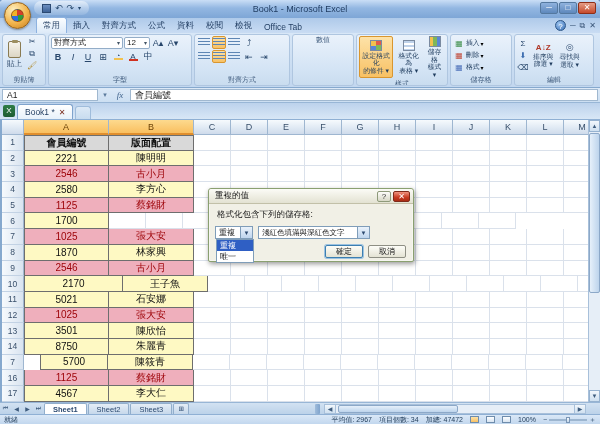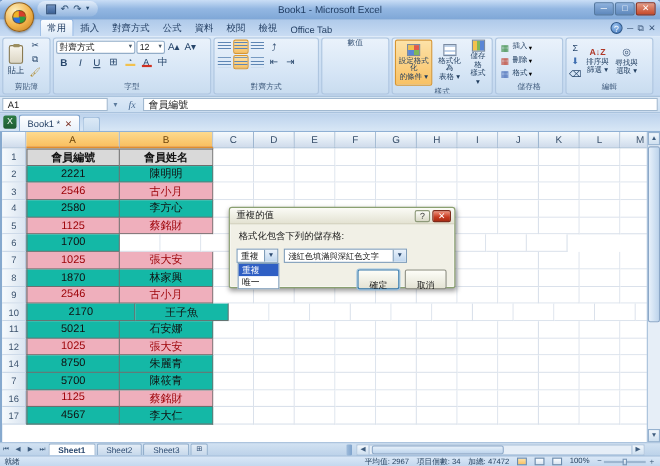--- a/index.html
+++ b/index.html
@@ -68,21 +68,21 @@
 
 
 #grid{top:120px;height:282px;background:#fff;overflow:hidden;border-left:2px solid #86A9CE;}
 .grow{display:flex;height:15.7px;}
 .grow.hrow{height:15px;}
 .gc{flex:none;display:flex;align-items:center;justify-content:center;overflow:hidden;}
 .hcell{background:linear-gradient(#F6FAFD,#DEE8F3 60%,#CFDBEB);border-right:1px solid #9EB6D0;border-bottom:1px solid #9EB6D0;color:#39506B;font-size:9px;}
 .hcell.sel{background:linear-gradient(#FDDA8E,#F9BF60);border-bottom:2px solid #E08E2D;color:#6B4208;}
 .rnum{width:22px;background:linear-gradient(90deg,#F6FAFD,#D9E4F0);border-right:1px solid #9EB6D0;border-bottom:1px solid #C2D2E4;color:#39506B;font-size:8.5px;}
 .ecell{background:#fff;border-right:1px solid #DAE1EB;border-bottom:1px solid #DAE1EB;}
-.tcell{font-size:10px;color:#111;background:#14b8a6;border-right:1px solid #6E6E6E;border-bottom:1px solid #6E6E6E;}
+.tcell{font-size:10px;color:#111;background:#fef9c3;border-right:1px solid #6E6E6E;border-bottom:1px solid #6E6E6E;}
 .tcell.afirst{border-left:1px solid #6E6E6E;}
 .tcell.thead{background:#D9D9D9;font-weight:bold;border-top:1px solid #6E6E6E;}
 .tcell.pink{background:#EFAFBC;color:#9C0006;}
 
 
 #vscroll{position:absolute;right:0;top:120px;width:12px;height:282px;background:#E6EEF7;border-left:1px solid #A8C0DA;z-index:6;}
 .varrow{height:12px;background:linear-gradient(#F2F7FC,#CFE0F0);border:1px solid #96B2D0;font-size:6px;color:#3E5C7E;text-align:center;line-height:11px;}
 #vthumb{position:absolute;left:0;right:0;top:13px;height:160px;background:linear-gradient(90deg,#E6F0FA,#BDD4EC);border:1px solid #8CA8C8;border-radius:2px;}
 #vdown{position:absolute;bottom:0;left:0;right:0;}
 
@@ -113,21 +113,21 @@
 #dlg-btns{margin-left:auto;display:flex;gap:2px;}
 .dlg-help{width:14px;height:11px;border:1px solid #8E9A7A;border-radius:2px;background:linear-gradient(#FDFDFA,#D8D8C6);font-size:8px;text-align:center;line-height:10px;color:#333;}
 .dlg-close{width:17px;height:11px;border:1px solid #7E2A1A;border-radius:2px;background:linear-gradient(#F0937E,#C73A20 60%,#A92C14);color:#fff;font-size:8px;text-align:center;line-height:10px;font-weight:bold;}
 #dlg-label{padding:5px 8px 0;font-size:8.5px;}
 #dlg-controls{display:flex;align-items:center;gap:5px;padding:5px 6px 0;}
 .dsel{display:flex;align-items:center;background:#fff;border:1px solid #7F9DB9;height:13px;font-size:8px;padding-left:3px;white-space:nowrap;overflow:hidden;}
 .dsel .darr{margin-left:auto;width:12px;align-self:stretch;background:linear-gradient(#EAF2FB,#BFD6EE);border-left:1px solid #7F9DB9;font-size:6px;color:#2C4A70;text-align:center;line-height:12px;}
 #dsel-rule{width:38px;}
 #dsel-style{width:112px;}
 #dlg-buttons{position:absolute;right:7px;top:56px;display:flex;gap:5px;}
-.dbtn{height:13px;padding:8px 10px;font-size:8px;line-height:12px;background:linear-gradient(#FDFDF8,#E4E3D4);border:1px solid #8E8F84;border-radius:2px;color:#111;}
+.dbtn{height:13px;padding:0 10px;font-size:8px;line-height:12px;background:linear-gradient(#FDFDF8,#E4E3D4);border:1px solid #8E8F84;border-radius:2px;color:#111;}
 .dbtn.default{border-color:#3C7FB1;box-shadow:0 0 0 1px #9CC2E0;}
 #dlist{position:absolute;left:7px;top:50px;width:38px;background:#fff;border:1px solid #7F9DB9;z-index:5;}
 .ditem{height:11px;line-height:11px;padding-left:3px;font-size:8px;color:#111;}
 .ditem.sel{background:#2F5FC4;color:#fff;}
 </style>
 </head>
 <body>
 
 <div id="win">
 
@@ -340,21 +340,21 @@
         <div class="gc hcell" style="width: 37px;">H</div>
         <div class="gc hcell" style="width: 37px;">I</div>
         <div class="gc hcell" style="width: 37px;">J</div>
         <div class="gc hcell" style="width: 37px;">K</div>
         <div class="gc hcell" style="width: 37px;">L</div>
         <div class="gc hcell" style="width: 37px;">M</div>
       </div>
       <div class="grow">
         <div class="gc rnum" style="width: 22px;">1</div>
         <div class="gc tcell afirst thead" style="width: 85px;">會員編號</div>
-        <div class="gc tcell thead" style="width: 85px;">會員姓名</div>
+        <div class="gc tcell thead" style="width: 85px;">版面配置</div>
         <div class="gc ecell" style="width: 37px;"></div>
         <div class="gc ecell" style="width: 37px;"></div>
         <div class="gc ecell" style="width: 37px;"></div>
         <div class="gc ecell" style="width: 37px;"></div>
         <div class="gc ecell" style="width: 37px;"></div>
         <div class="gc ecell" style="width: 37px;"></div>
         <div class="gc ecell" style="width: 37px;"></div>
         <div class="gc ecell" style="width: 37px;"></div>
         <div class="gc ecell" style="width: 37px;"></div>
         <div class="gc ecell" style="width: 37px;"></div>
@@ -529,38 +529,54 @@
         <div class="gc ecell" style="width: 37px;"></div>
         <div class="gc ecell" style="width: 37px;"></div>
         <div class="gc ecell" style="width: 37px;"></div>
         <div class="gc ecell" style="width: 37px;"></div>
         <div class="gc ecell" style="width: 37px;"></div>
         <div class="gc ecell" style="width: 37px;"></div>
         <div class="gc ecell" style="width: 37px;"></div>
         <div class="gc ecell" style="width: 37px;"></div>
       </div>
       <div class="grow">
+        <div class="gc rnum" style="width: 22px;">13</div>
+        <div class="gc tcell afirst" style="width: 85px;">3501</div>
+        <div class="gc tcell" style="width: 85px;">陳欣怡</div>
+        <div class="gc ecell" style="width: 37px;"></div>
+        <div class="gc ecell" style="width: 37px;"></div>
+        <div class="gc ecell" style="width: 37px;"></div>
+        <div class="gc ecell" style="width: 37px;"></div>
+        <div class="gc ecell" style="width: 37px;"></div>
+        <div class="gc ecell" style="width: 37px;"></div>
+        <div class="gc ecell" style="width: 37px;"></div>
+        <div class="gc ecell" style="width: 37px;"></div>
+        <div class="gc ecell" style="width: 37px;"></div>
+        <div class="gc ecell" style="width: 37px;"></div>
+        <div class="gc ecell" style="width: 37px;"></div>
+      </div>
+      <div class="grow">
         <div class="gc rnum" style="width: 22px;">14</div>
         <div class="gc tcell afirst" style="width: 85px;">8750</div>
         <div class="gc tcell" style="width: 85px;">朱麗青</div>
         <div class="gc ecell" style="width: 37px;"></div>
         <div class="gc ecell" style="width: 37px;"></div>
         <div class="gc ecell" style="width: 37px;"></div>
         <div class="gc ecell" style="width: 37px;"></div>
         <div class="gc ecell" style="width: 37px;"></div>
         <div class="gc ecell" style="width: 37px;"></div>
         <div class="gc ecell" style="width: 37px;"></div>
         <div class="gc ecell" style="width: 37px;"></div>
         <div class="gc ecell" style="width: 37px;"></div>
         <div class="gc ecell" style="width: 37px;"></div>
         <div class="gc ecell" style="width: 37px;"></div>
       </div>
       <div class="grow">
         <div class="gc rnum" style="width: 22px;">7</div>
-        <div class="gc tcell afirst" style="width: 85px;">5700</div>
+        <div class="gc tcell afirst" style="width: 68px; margin-left: 16px;">5700</div>
         <div class="gc tcell" style="width: 85px;">陳筱青</div>
         <div class="gc ecell" style="width: 37px;"></div>
         <div class="gc ecell" style="width: 37px;"></div>
         <div class="gc ecell" style="width: 37px;"></div>
         <div class="gc ecell" style="width: 37px;"></div>
         <div class="gc ecell" style="width: 37px;"></div>
         <div class="gc ecell" style="width: 37px;"></div>
         <div class="gc ecell" style="width: 37px;"></div>
         <div class="gc ecell" style="width: 37px;"></div>
         <div class="gc ecell" style="width: 37px;"></div>

